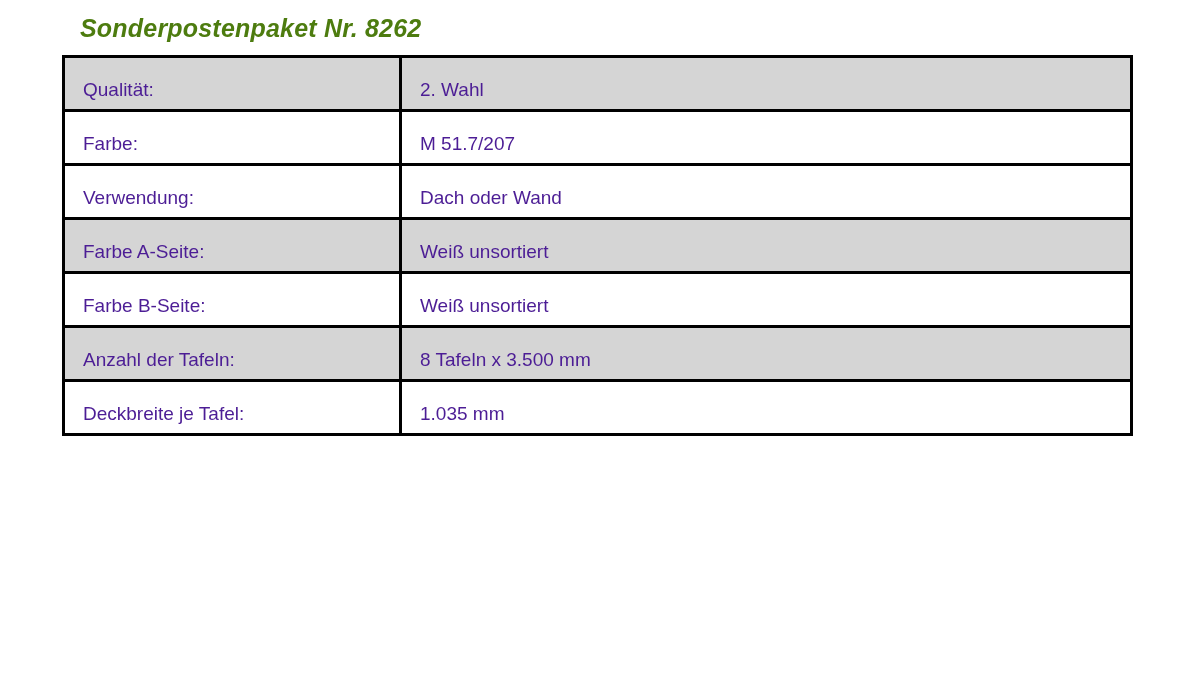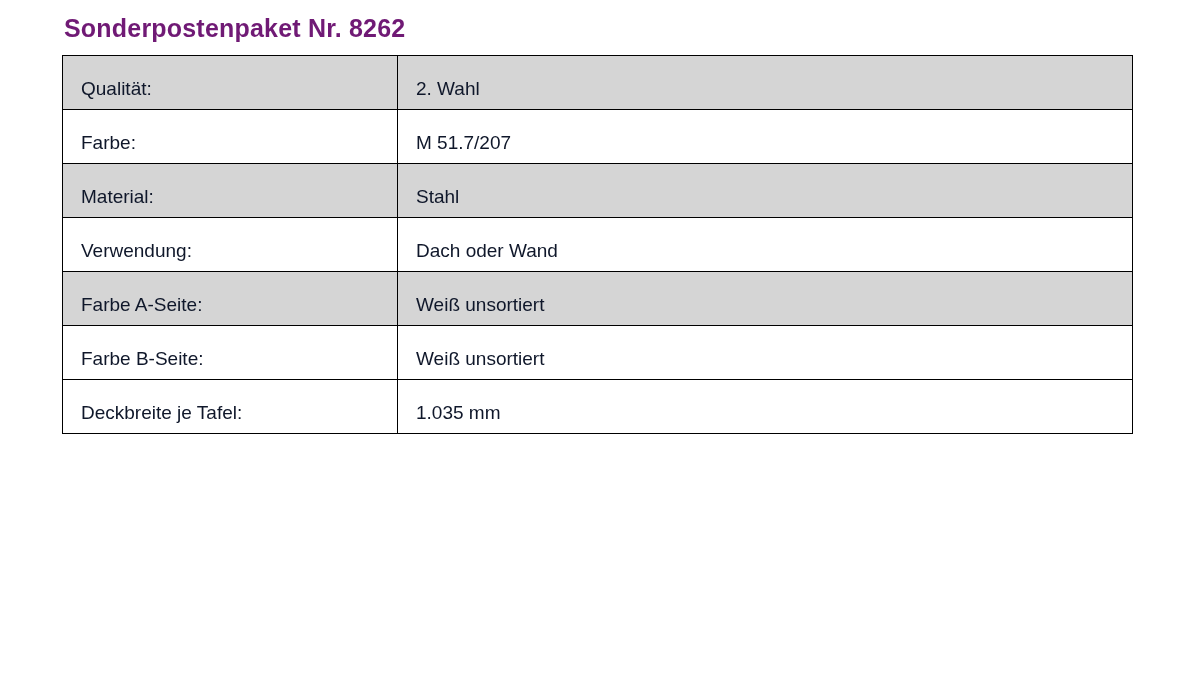--- a/index.html
+++ b/index.html
@@ -18,38 +18,39 @@
     position: relative;
     width: 1200px;
     height: 680px;
     box-sizing: border-box;
     padding: 14px 68px 0 62px;
   }
   .title {
     font-size: 25px;
     font-weight: bold;
     letter-spacing: 0.2px;
-    margin: 0 0 12px 2px;
-    color: #701a75;
+    margin: 0 0 12px 18px;
+    color: #4d7c0f;
+    font-style: italic;
   }
   table.spec {
     border-collapse: collapse;
     width: 1071px;
     table-layout: fixed;
     border: 1px solid #9a9a9a;
   }
   table.spec tr {
     height: 54px;
   }
   table.spec td {
-    border: 1px solid #000000;
+    border: 3px solid #000000;
     font-size: 19px;
     padding: 12px 0 0 18px;
     vertical-align: middle;
-    color: #0f172a;
+    color: #4c1d95;
     white-space: nowrap;
     overflow: hidden;
     text-overflow: ellipsis;
   }
   table.spec td.label {
     width: 316px;
   }
   table.spec tr.shaded td {
     background: #d5d5d5;
   }
@@ -66,35 +67,35 @@
   <table class="spec">
     <tbody>
       <tr class="shaded">
         <td class="label">Qualität:</td>
         <td class="value">2. Wahl</td>
       </tr>
       <tr class="plain">
         <td class="label">Farbe:</td>
         <td class="value">M 51.7/207</td>
       </tr>
-      <tr class="shaded">
-        <td class="label">Material:</td>
-        <td class="value">Stahl</td>
-      </tr>
       <tr class="plain">
         <td class="label">Verwendung:</td>
         <td class="value">Dach oder Wand</td>
       </tr>
       <tr class="shaded">
         <td class="label">Farbe A-Seite:</td>
         <td class="value">Weiß unsortiert</td>
       </tr>
       <tr class="plain">
         <td class="label">Farbe B-Seite:</td>
         <td class="value">Weiß unsortiert</td>
       </tr>
+      <tr class="shaded">
+        <td class="label">Anzahl der Tafeln:</td>
+        <td class="value">8 Tafeln x 3.500 mm</td>
+      </tr>
       <tr class="plain">
         <td class="label">Deckbreite je Tafel:</td>
         <td class="value">1.035 mm</td>
       </tr>
     </tbody>
   </table>
 </div>
 
 </body></html>

